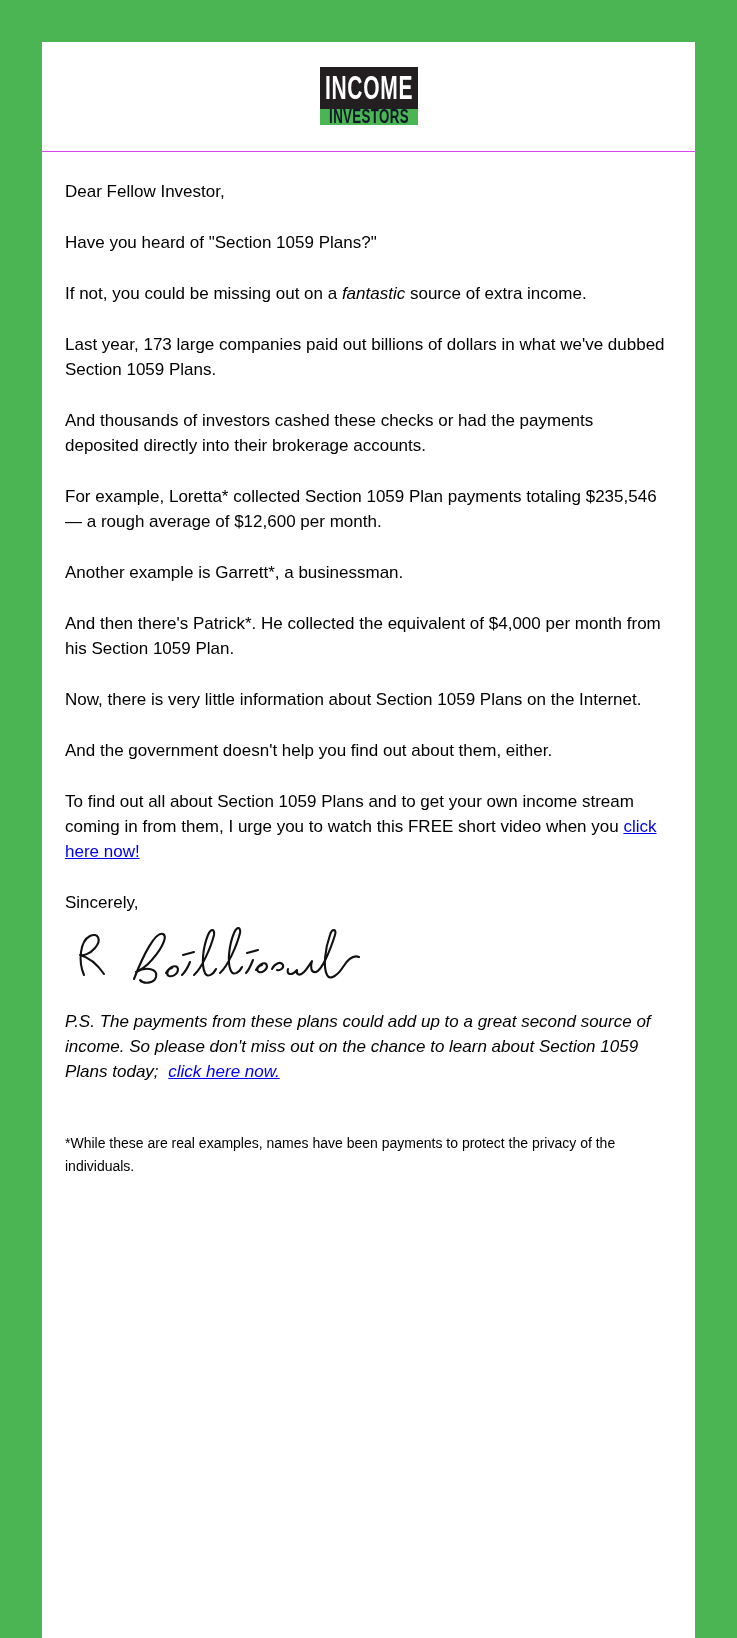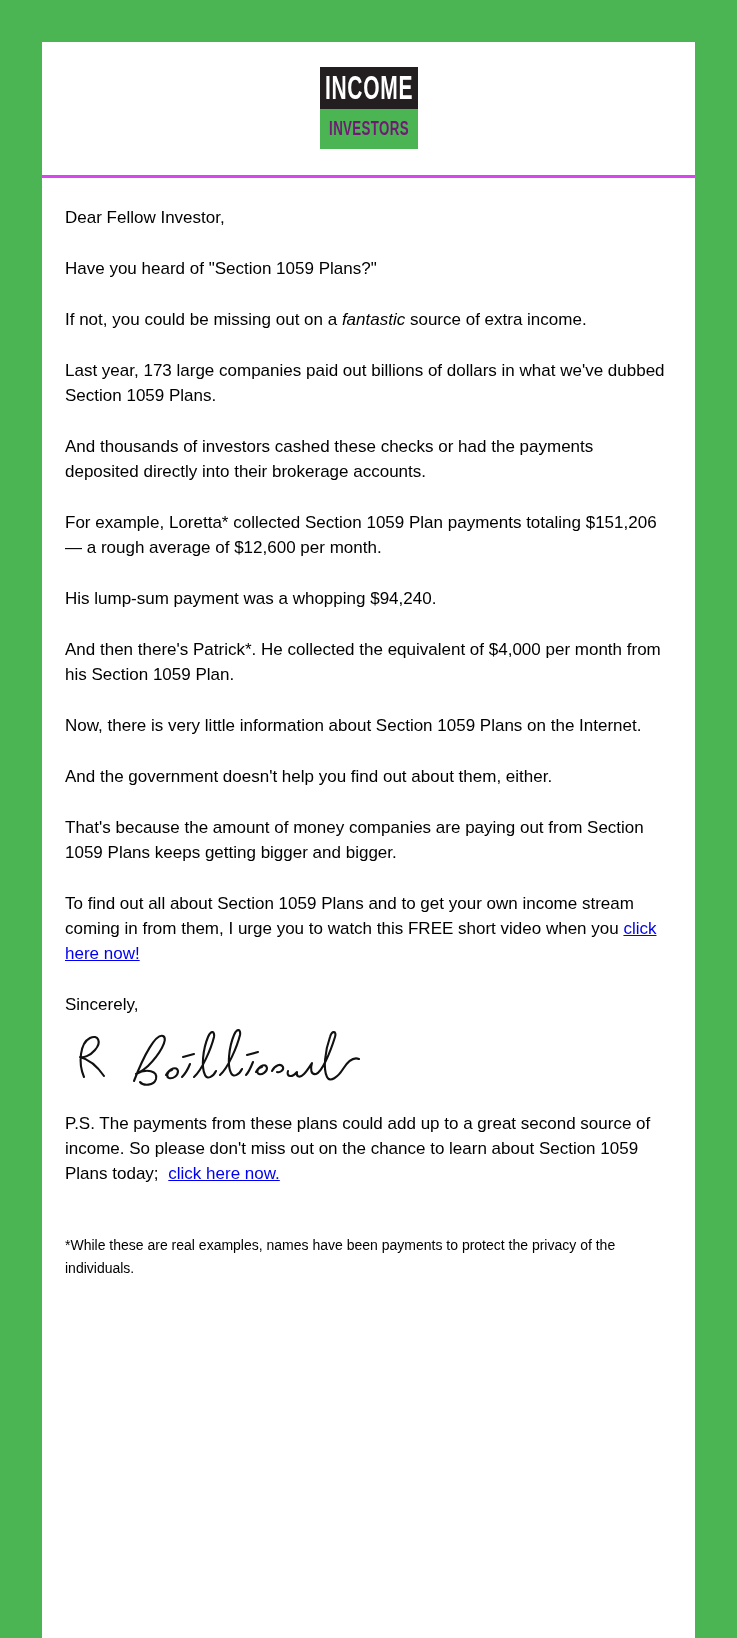--- a/index.html
+++ b/index.html
@@ -14,21 +14,21 @@
   }
   .email-card {
     background: #ffffff;
     width: 653px;
     min-height: 1596px;
   }
   
   .email-header {
     padding-top: 25px;
     padding-bottom: 26px;
-    border-bottom: 3px solid #d946ef;
+    border-bottom: 1px solid #d946ef;
     display: flex;
     justify-content: center;
   }
   .logo {
     display: block;
     width: 98px;
     text-decoration: none;
     cursor: pointer;
   }
   .logo-top {
@@ -42,25 +42,25 @@
     font-size: 30px;
     letter-spacing: 1px;
   }
   .logo-top span, .logo-bottom span {
     display: inline-block;
     transform: scale(0.70, 1.08);
     white-space: nowrap;
   }
   .logo-bottom {
     background: #4bb553;
-    height: 40px;
+    height: 16px;
     display: flex;
     align-items: center;
     justify-content: center;
-    color: #701a75;
+    color: #0f172a;
     font-weight: bold;
     font-size: 19px;
     letter-spacing: 0.5px;
   }
   
   .letter {
     padding: 21px 24px 40px 23px;
     font-size: 17px;
     line-height: 25px;
   }
@@ -70,21 +70,21 @@
     color: #0000ee;
     text-decoration: underline;
     cursor: pointer;
   }
   .ps-link { margin-left: 5px; }
   .closing { margin-bottom: 12px !important; }
   .signature-wrap { margin: 0 0 24px 5px; height: 58px; }
   .sender-block { margin-bottom: 23px; }
   .sender-block p { margin: 0; line-height: 24px; }
   .publication { font-style: italic; }
-  .ps-paragraph { margin-bottom: 0 !important; }
+  .ps-paragraph { margin-bottom: 0 !important; font-style: italic; }
   .footnote {
     margin-top: 48px !important;
     margin-bottom: 0 !important;
     font-size: 14px;
     line-height: 23px;
   }
 </style>
 </head>
 <body>
 
@@ -104,26 +104,25 @@
   <div class="letter">
 
     <p>Dear Fellow Investor,</p>
 
     <p>Have you heard of "Section 1059 Plans?"</p>
 
     <p><span>If not, you could be missing out on a </span><em>fantastic</em><span> source of extra income.</span></p>
 
     <p>Last year, 173 large companies paid out billions of dollars in what we've dubbed Section 1059 Plans.</p>
     <p>And thousands of investors cashed these checks or had the payments deposited directly into their brokerage accounts.</p>
-    <p>For example, Loretta* collected Section 1059 Plan payments totaling $151,206 — a rough average of $12,600 per month.</p>
-    <p>His lump-sum payment was a whopping $94,240.</p>
+    <p>For example, Loretta* collected Section 1059 Plan payments totaling $235,546 — a rough average of $12,600 per month.</p>
+    <p>Another example is Garrett*, a businessman.</p>
     <p>And then there's Patrick*. He collected the equivalent of $4,000 per month from his Section 1059 Plan.</p>
     <p>Now, there is very little information about Section 1059 Plans on the Internet.</p>
     <p>And the government doesn't help you find out about them, either.</p>
-    <p>That's because the amount of money companies are paying out from Section 1059 Plans keeps getting bigger and bigger.</p>
 
     <p><span>To find out all about Section 1059 Plans and to get your own income stream coming in from them, I urge you to watch this FREE short video when you </span><a class="link">click here now!</a></p>
 
     <p class="closing">Sincerely,</p>
 
     <div class="signature-wrap">
       <svg width="330" height="58" viewBox="0 0 330 58" fill="none" xmlns="http://www.w3.org/2000/svg">
         <g stroke="#111111" stroke-width="2.1" fill="none" stroke-linecap="round" stroke-linejoin="round">
           <path d="M14,48 C8,34 10,14 20,9 C28,5 32,13 25,21 C20,27 13,29 10,28 C18,30 27,37 34,47"></path>
           <path d="M64,52 C74,26 86,4 93,7 C99,10 89,26 78,37 C73,42 68,44 66,45 C77,39 88,42 86,50 C84,57 73,57 70,53"></path>

